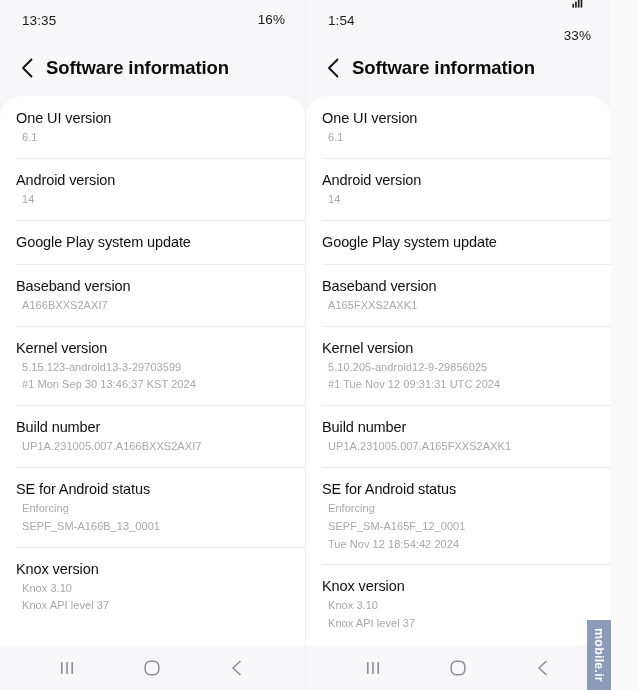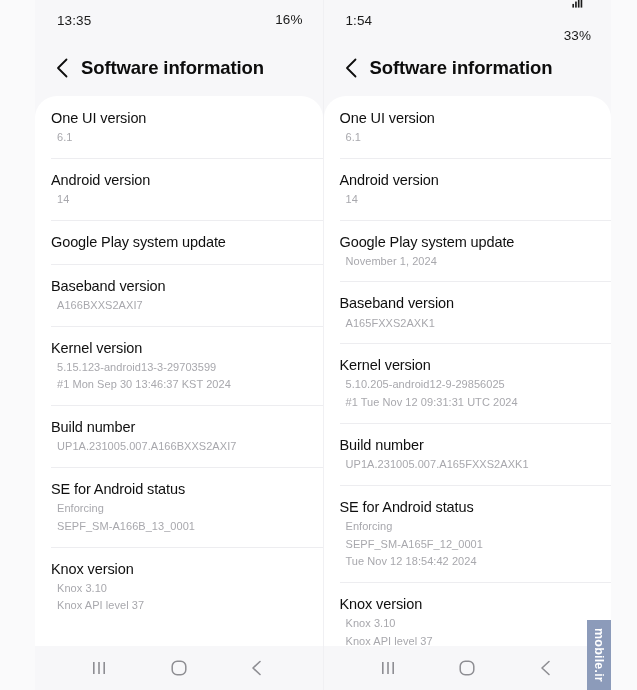--- a/index.html
+++ b/index.html
@@ -2,21 +2,21 @@
 <html><head>
 <meta charset="utf-8">
 <style>
   * { margin:0; padding:0; box-sizing:border-box; }
   html, body {
     width:637px; height:690px;
     background:#fafafb;
     font-family:"Liberation Sans", sans-serif;
     overflow:hidden;
   }
-  .screens { display:flex; width:611px; height:690px;padding-left:35px; }
+  .screens { display:flex; width:611px; height:690px; }
   .phone {
     width:318px; height:690px;
     background:#f7f7f9;
     position:relative;
     display:flex; flex-direction:column;
   }
   .phone.right { width:319px; border-left:1px solid #f0f0f3; }
 
   
   .statusbar {
@@ -214,21 +214,20 @@
         <div class="row">
           <div class="row-title">One UI version</div>
           <div class="row-sub">6.1</div>
         </div>
         <div class="row">
           <div class="row-title">Android version</div>
           <div class="row-sub">14</div>
         </div>
         <div class="row">
           <div class="row-title">Google Play system update</div>
-          <div class="row-sub">November 1, 2024</div>
         </div>
         <div class="row">
           <div class="row-title">Baseband version</div>
           <div class="row-sub">A165FXXS2AXK1</div>
         </div>
         <div class="row">
           <div class="row-title">Kernel version</div>
           <div class="row-sub">5.10.205-android12-9-29856025</div>
           <div class="row-sub">#1 Tue Nov 12 09:31:31 UTC 2024</div>
         </div>

